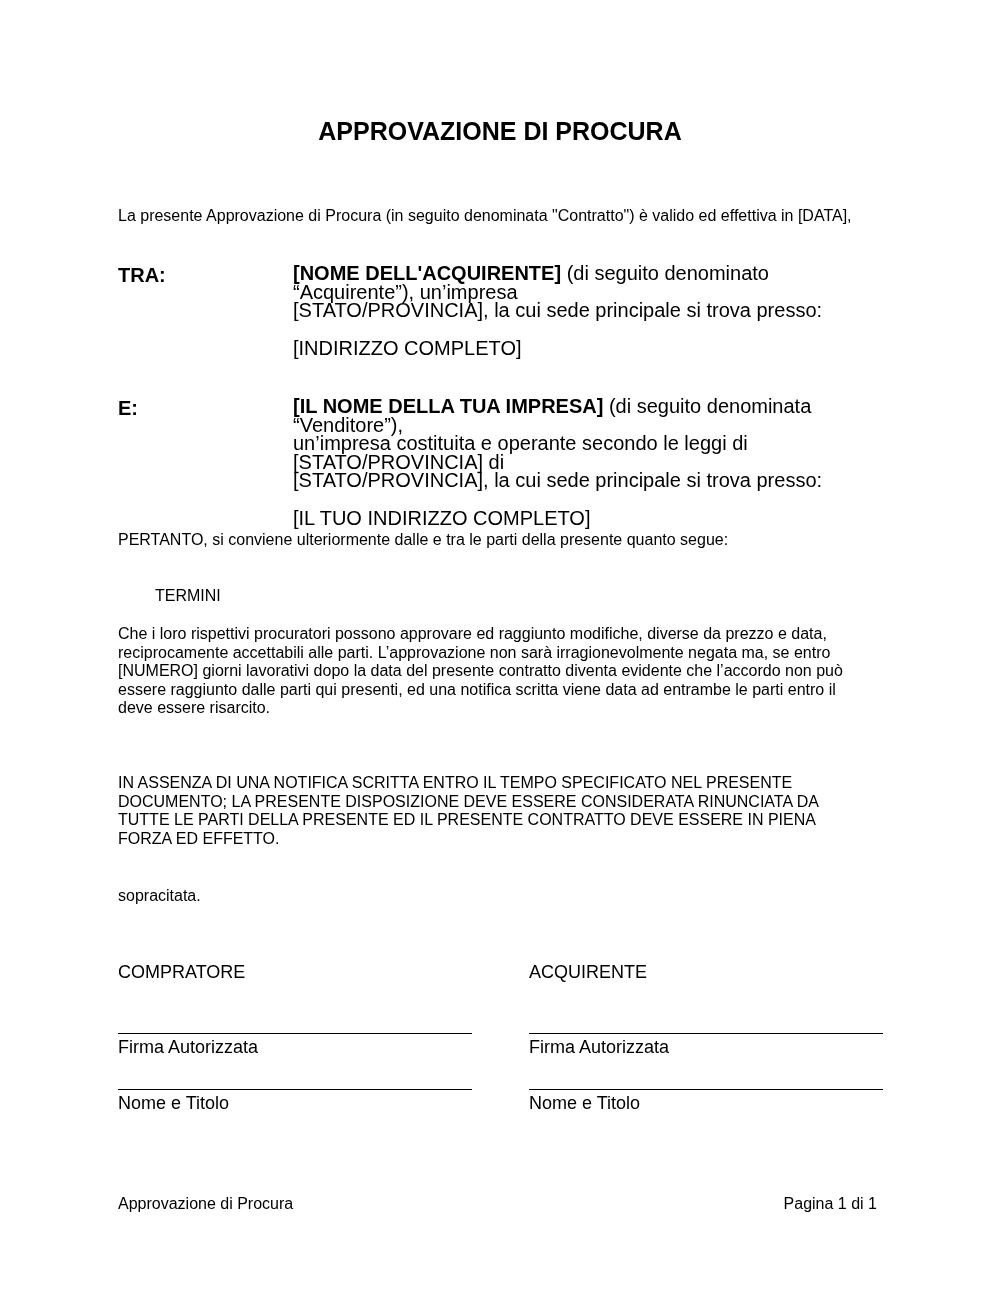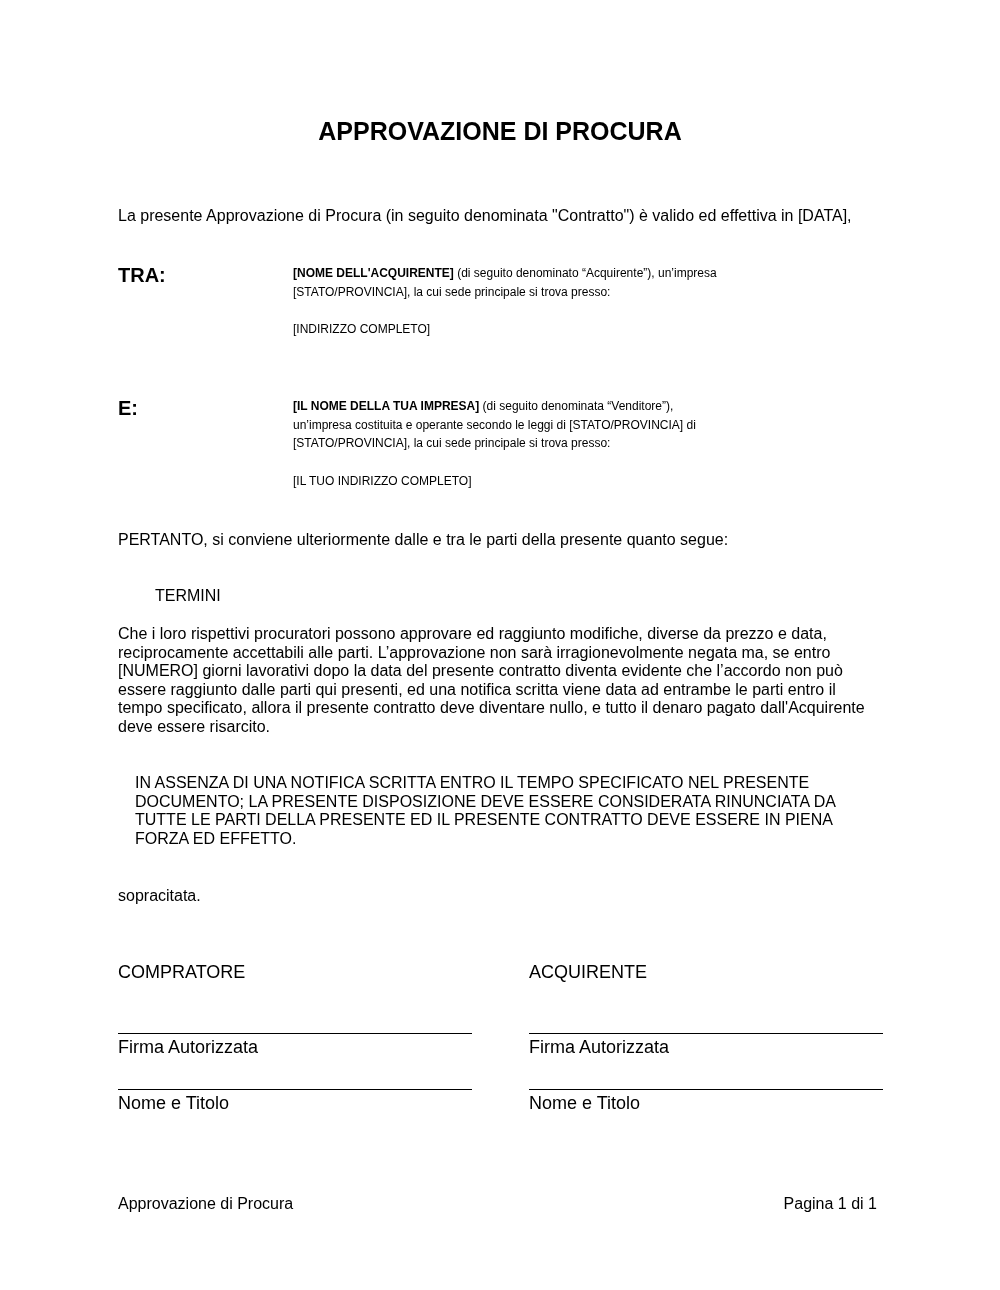--- a/index.html
+++ b/index.html
@@ -7,21 +7,21 @@
       width: 1000px; height: 1290px; position: relative; overflow: hidden;
       font-family: "Liberation Sans", sans-serif; color: #000; font-size: 16px;
     }
     .abs { position: absolute; }
     .title {
       left: 0; width: 1000px; top: 117px; text-align: center;
       font-size: 25px; font-weight: bold; letter-spacing: 0px;
     }
     .p { left: 118px; width: 770px; line-height: 18.6px; font-size: 16px; }
     .label { left: 118px; font-weight: bold; font-size: 20px; }
-    .party { left: 293px; width: 590px; line-height: 18.6px; font-size: 12px; }
+    .party { left: 293px; width: 590px; line-height: 18.6px; font-size: 20px; }
     .party b { font-weight: bold; }
     .heading { left: 118px; font-weight: normal; font-size: 16px; margin-left: 37px; }
     .sig-col { width: 354px; font-size: 18px; }
     .sig-line { border-top: 1.5px solid #000; width: 354px; height: 0; }
     .footer { top: 1195px; font-size: 16px; }
   </style>
 </head>
 <body>
 
 <div class="abs title">APPROVAZIONE DI PROCURA</div>
@@ -45,25 +45,24 @@
 
 <div class="abs p" style="top:531px;">PERTANTO, si conviene ulteriormente dalle e tra le parti della presente quanto segue:</div>
 
 <div class="abs heading" style="top:587px;">TERMINI</div>
 
 <div class="abs p" style="top:625px;">
   <div>Che i loro rispettivi procuratori possono approvare ed raggiunto modifiche, diverse da prezzo e data,</div>
   <div>reciprocamente accettabili alle parti. L’approvazione non sarà irragionevolmente negata ma, se entro</div>
   <div>[NUMERO] giorni lavorativi dopo la data del presente contratto diventa evidente che l’accordo non può</div>
   <div>essere raggiunto dalle parti qui presenti, ed una notifica scritta viene data ad entrambe le parti entro il</div>
-  <div>tempo specificato, allora il presente contratto deve diventare nullo, e tutto il denaro pagato dall'Acquirente</div>
   <div>deve essere risarcito.</div>
 </div>
 
-<div class="abs p" style="top:774px;margin-left:17px;">
+<div class="abs p" style="top:774px;">
   <div>IN ASSENZA DI UNA NOTIFICA SCRITTA ENTRO IL TEMPO SPECIFICATO NEL PRESENTE</div>
   <div>DOCUMENTO; LA PRESENTE DISPOSIZIONE DEVE ESSERE CONSIDERATA RINUNCIATA DA</div>
   <div>TUTTE LE PARTI DELLA PRESENTE ED IL PRESENTE CONTRATTO DEVE ESSERE IN PIENA</div>
   <div>FORZA ED EFFETTO.</div>
 </div>
 
 <div class="abs p" style="top:887px;">
   <div>sopracitata.</div>
 </div>
 

